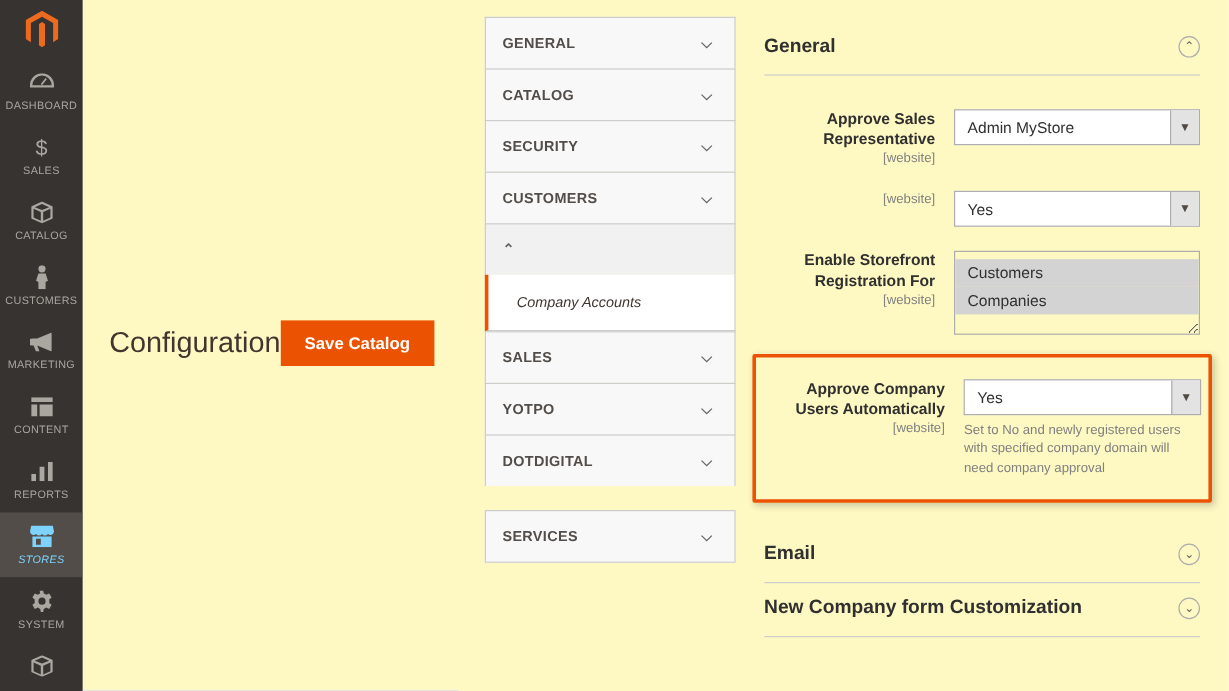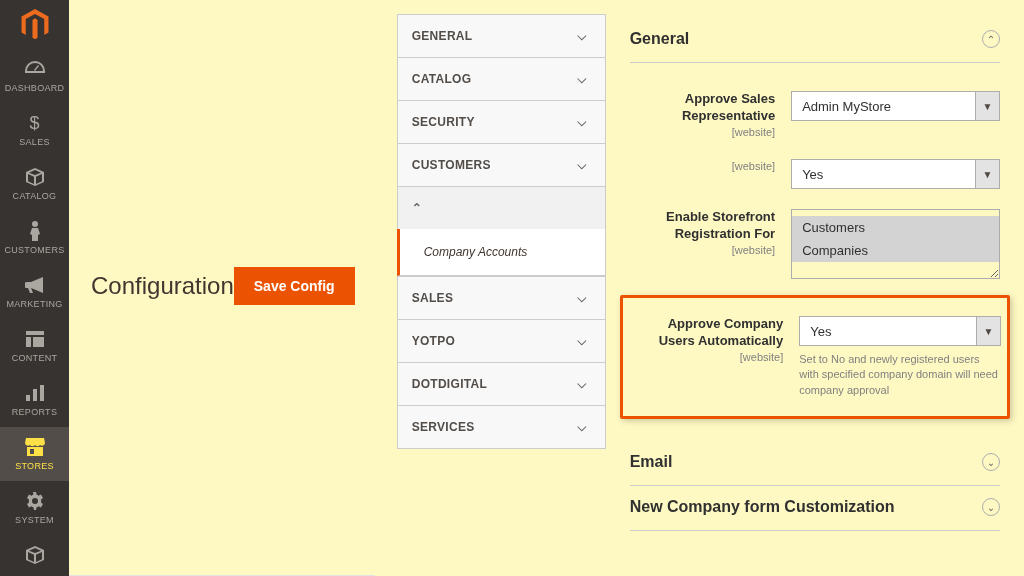--- a/index.html
+++ b/index.html
@@ -3,40 +3,40 @@
 <meta charset="utf-8">
 <style>
 * { box-sizing: border-box; margin: 0; padding: 0; }
 body { font-family: 'Helvetica Neue', Arial, sans-serif; font-size: 13px; color: #333; background: #fff; width: 1024px; height: 576px; overflow: hidden; }
 
 
 .admin-nav { position: absolute; left: 0; top: 0; bottom: 0; width: 69px; background: #373330; display: flex; flex-direction: column; overflow: hidden; justify-content: center; }
 .admin-nav .logo { height: 62px; display: flex; align-items: center; justify-content: center; }
 .admin-nav .logo svg { width: 28px; height: 32px; }
 .admin-nav .nav-item { display: flex; flex-direction: column; align-items: center; justify-content: center; padding: 9px 0 10px; cursor: pointer; color: #aaa6a0; }
-.admin-nav .nav-item.active { background: #524d49; color: #fde047; }
+.admin-nav .nav-item.active { background: #524d49; color: #7dd3fc; font-style: italic; }
 .admin-nav .nav-item .icon { font-size: 18px; height: 22px; display: flex; align-items: center; justify-content: center; }
 .admin-nav .nav-item .label { font-size: 9px; text-transform: uppercase; letter-spacing: 0.3px; margin-top: 3px; }
 
 
 .main { position: absolute; left: 69px; right: 0; top: 0; bottom: 0; background: #fef9c3; display: flex; }
 .page-header { display: flex; align-items: center; justify-content: space-between; padding: 16px 20px 20px 22px; border-bottom: 1px solid #e3e3e3; }
 .page-header h1 { font-size: 24px; font-weight: 400; color: #41362f; }
 .save-btn { background: #eb5202; color: #fff; border: none; padding: 11px 20px; font-size: 14px; font-weight: 600; cursor: pointer; }
 
 .content { flex: 1; display: flex; overflow: hidden; padding: 0; }
 
 
 .config-tabs { width: 209px; margin: 14px 0 0 22px; font-size: 13px; }
 .config-tabs .tab { display: flex; align-items: center; justify-content: space-between; padding: 14px 18px 14px 14px; border: 1px solid #ccc; border-bottom: none; background: #f8f8f8; cursor: pointer; font-weight: 600; text-transform: uppercase; font-size: 12px; color: #524d49; letter-spacing: 0.3px; }
 .config-tabs .tab:last-of-type { border-bottom: 1px solid #ccc; }
 .config-tabs .tab.expanded { background: #f1f1f1; }
 .config-tabs .tab .chev { font-size: 12px; color: #666; }
 .config-tabs .subtab { background: #fff; border: 1px solid #ccc; border-top: none; border-left: 3px solid #eb5202; padding: 16px 24px; font-size: 12px; color: #41362f; cursor: pointer; font-style: italic; }
-.config-tabs > div:last-child { border-bottom: 1px solid #ccc; }
+.config-tabs > div:last-child { border-bottom: 1px solid #ccc; margin-top: 20px; }
 
 
 .form-area { flex: 1; padding: 18px 24px 0 24px; overflow: auto; }
 .section-header { display: flex; justify-content: space-between; align-items: center; padding: 12px 0 14px; border-bottom: 1px solid #ccc; cursor: pointer; }
 .section-header .title { font-size: 16px; font-weight: 600; color: #303030; }
 .collapse-icn { width: 18px; height: 18px; border: 1px solid #adadad; border-radius: 50%; display: flex; align-items: center; justify-content: center; font-size: 10px; color: #666; }
 
 .fieldset { padding: 22px 0 10px; }
 .row { display: flex; padding: 6px 0 14px; }
 .row .lbl { width: 218px; text-align: right; padding-right: 16px; font-size: 13px; color: #303030; font-weight: 600; line-height: 1.3; }
@@ -138,21 +138,21 @@
         <svg width="18" height="18" viewBox="0 0 18 18">
           <path fill="currentColor" d="M9 0 0 4v10l9 4 9-4V4zm0 2 6 2.7L9 7 3 4.7zM2 6l6 2.7V16l-6-2.7zm14 0v7.3L10 16V8.7z"></path>
         </svg>
       </span>
     </div>
 </nav>
 
 <div class="main">
   <header class="page-header">
     <h1>Configuration</h1>
-    <button class="save-btn">Save Config</button>
+    <button class="save-btn">Save Catalog</button>
   </header>
 
   <div class="content">
     <div class="config-tabs">
       <div class="tab">
           <span>General</span>
           <span class="chev">⌵</span>
         </div>
       <div class="tab">
           <span>Catalog</span>

